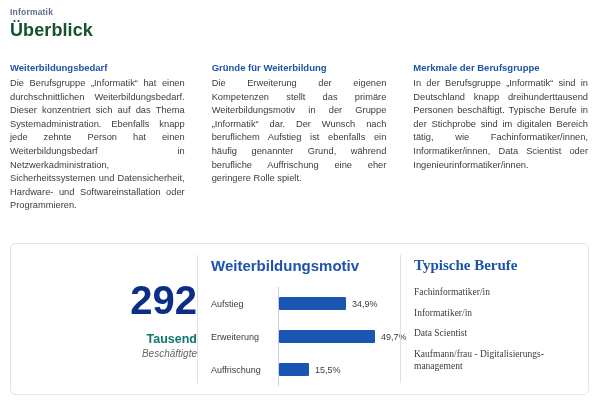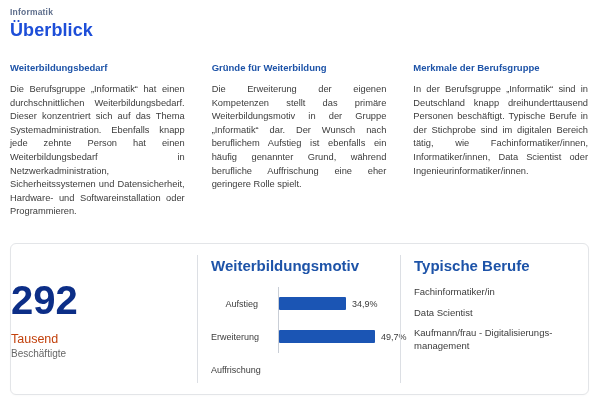--- a/index.html
+++ b/index.html
@@ -1,48 +1,48 @@
 <!DOCTYPE html>
 <html lang="de"><head>
 <meta charset="utf-8">
 <style>
   * { margin: 0; padding: 0; box-sizing: border-box; }
   html, body { width: 600px; height: 403px; background: #ffffff; overflow: hidden; }
   body { font-family: "Liberation Sans", sans-serif; color: #3c3c3c; position: relative; }
 
   .header { position: absolute; left: 10px; top: 7px; }
   .eyebrow { font-size: 8.5px; color: #5e6e8c; letter-spacing: 0.2px; font-weight: bold; }
-  .page-title { font-size: 18px; font-weight: bold; color: #1d4ed8; margin-top: 3px; letter-spacing: 0.1px; }
+  .page-title { font-size: 18px; font-weight: bold; color: #14532d; margin-top: 3px; letter-spacing: 0.1px; }
 
   .columns { position: absolute; left: 10px; top: 62px; width: 578px; display: flex; gap: 27px; }
   .col { flex: 1; }
-  .col-heading { font-size: 9.5px; font-weight: bold; color: #1d53a8; margin-bottom: 10px; }
+  .col-heading { font-size: 9.5px; font-weight: bold; color: #1d53a8; margin-bottom: 4px; }
   .col-text { font-size: 9.3px; line-height: 13.6px; text-align: justify; color: #3c3c3c; }
 
   .card { position: absolute; left: 10px; top: 243px; width: 579px; height: 152px;
           background: #ffffff; border: 1px solid #e3e5e8; border-radius: 6px;
           display: flex; box-shadow: 0 1px 2px rgba(0,0,0,0.02); }
 
-  .stat-section { width: 186px; display: flex; flex-direction: column; align-items: flex-start; justify-content: center; }
+  .stat-section { width: 186px; display: flex; flex-direction: column; align-items: flex-end; justify-content: center; }
   .stat-value { font-size: 40px; font-weight: bold; color: #0c2e87; line-height: 1; }
-  .stat-unit { font-size: 12.5px; font-weight: normal; color: #c2410c; margin-top: 12px; }
-  .stat-label { font-size: 10px; color: #676767; margin-top: 2px; }
+  .stat-unit { font-size: 12.5px; font-weight: bold; color: #0f766e; margin-top: 12px; }
+  .stat-label { font-size: 10px; color: #676767; margin-top: 2px; font-style: italic; }
 
   .v-divider { width: 1px; background: #dcdfe4; margin: 11px 0; }
 
   .chart-section { width: 202px; padding: 13px 0 0 13px; }
   .section-heading { font-size: 15px; font-weight: bold; color: #1d53a8; }
   .chart { margin-top: 13px; }
   .chart-row { display: flex; align-items: center; height: 33px; }
-  .chart-label { width: 53px; text-align: right; font-size: 9px; color: #3c3c3c; padding-right: 6px; flex-shrink: 0; }
+  .chart-label { width: 53px; font-size: 9px; color: #3c3c3c; padding-right: 6px; flex-shrink: 0; }
   .chart-bar-area { border-left: 1px solid #c9ced6; display: flex; align-items: center; height: 100%; flex: 1; margin-left: 14px; }
   .chart-bar { height: 13px; background: #1b55b4; border-radius: 1px; }
   .chart-value { font-size: 9px; color: #3c3c3c; margin-left: 6px; white-space: nowrap; }
 
-  .jobs-section { flex: 1; padding: 13px 12px 0 13px; }
+  .jobs-section { flex: 1; padding: 13px 12px 0 13px; font-family: Liberation Serif, serif; }
   .jobs-list { list-style: none; margin-top: 12px; }
   .jobs-list li { font-size: 9.5px; color: #3c3c3c; line-height: 12.5px; margin-bottom: 8px; }
 </style>
 </head>
 <body>
 
 <div class="header">
   <div class="eyebrow">Informatik</div>
   <div class="page-title">Überblick</div>
 </div>
@@ -84,28 +84,33 @@
       </div>
       <div class="chart-row">
         <div class="chart-label">Erweiterung</div>
         <div class="chart-bar-area">
           <div class="chart-bar" style="width: 96px;"></div>
           <div class="chart-value">49,7%</div>
         </div>
       </div>
       <div class="chart-row">
         <div class="chart-label">Auffrischung</div>
+        <div class="chart-bar-area">
+          <div class="chart-bar" style="width: 30px;"></div>
+          <div class="chart-value">15,5%</div>
+        </div>
       </div>
     </div>
   </div>
 
   <div class="v-divider"></div>
 
   <div class="jobs-section">
     <div class="section-heading">Typische Berufe</div>
     <ul class="jobs-list">
       <li>Fachinformatiker/in</li>
+      <li>Informatiker/in</li>
       <li>Data Scientist</li>
       <li>Kaufmann/frau - Digitalisierungs-management</li>
     </ul>
   </div>
 
 </div>
 
 </body></html>

